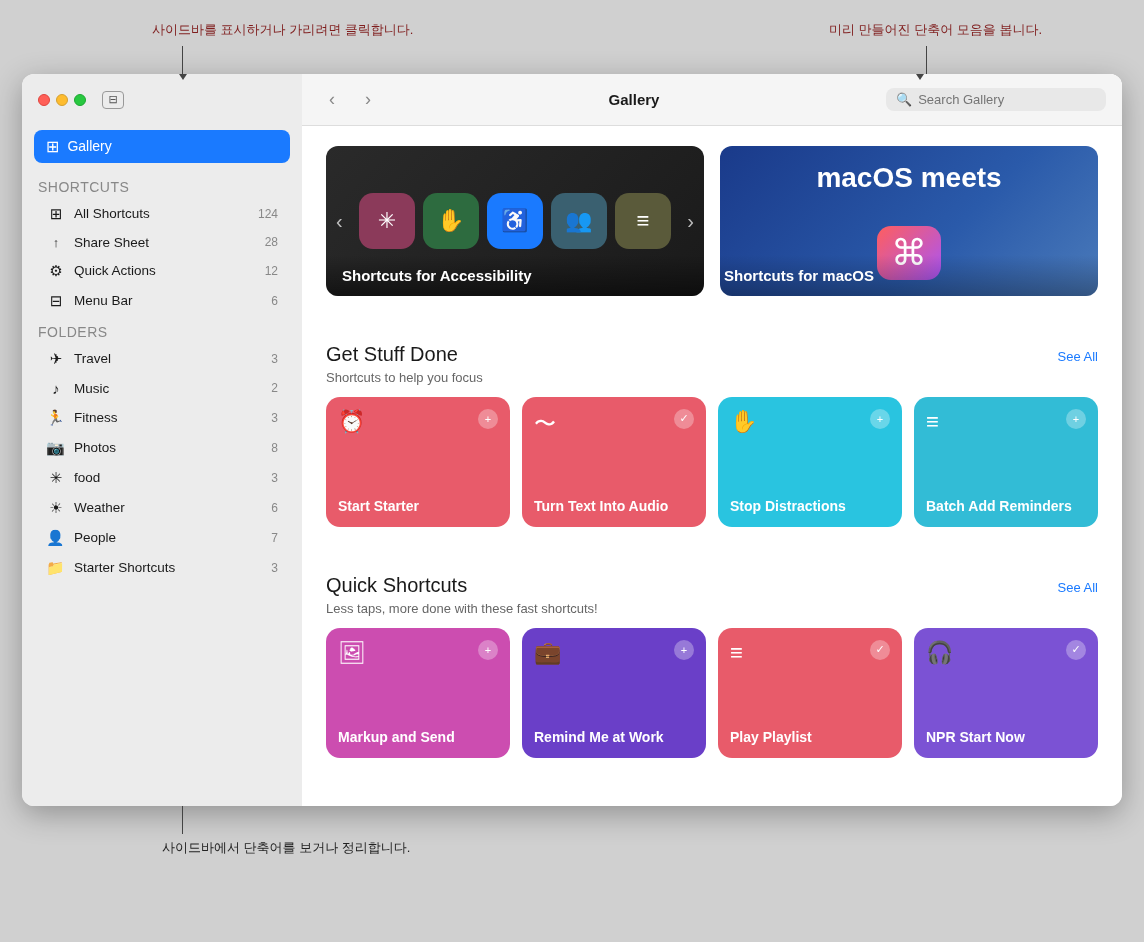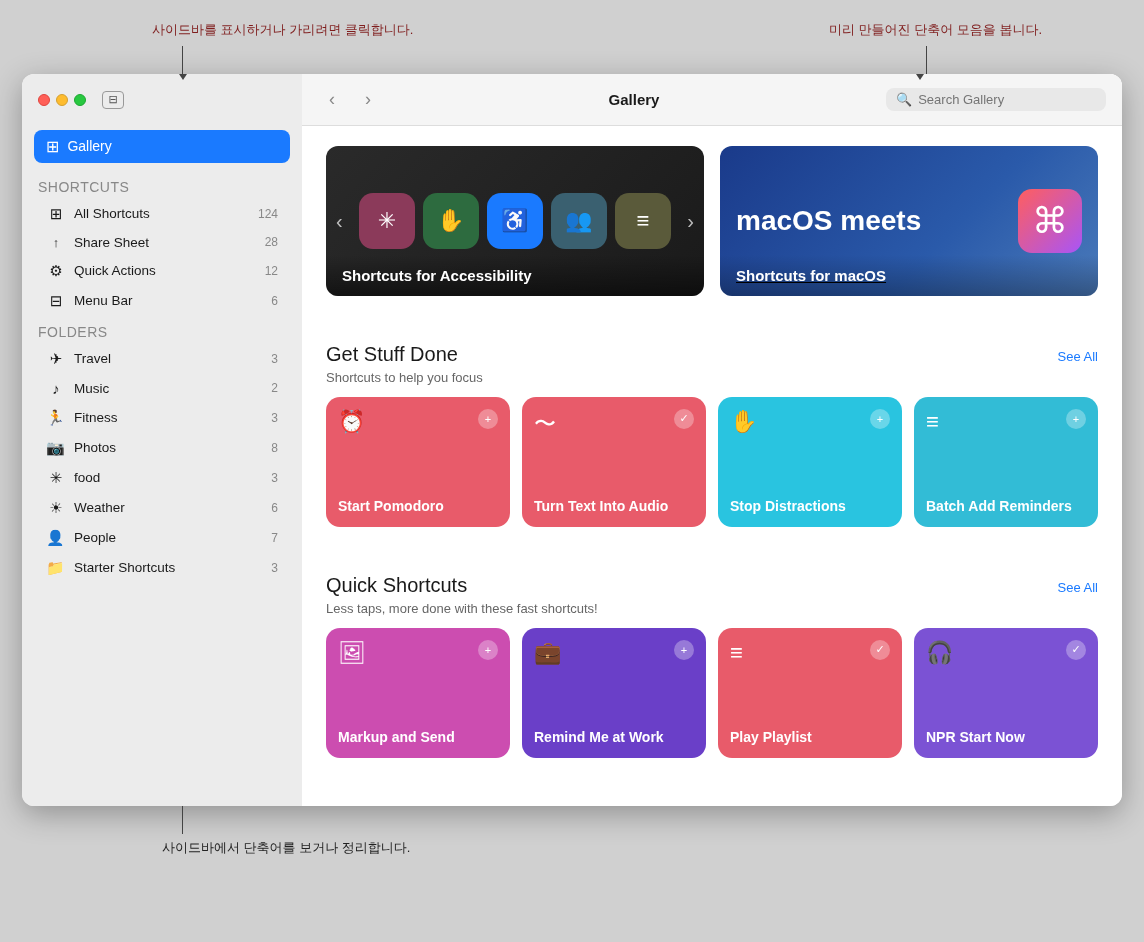--- a/index.html
+++ b/index.html
@@ -272,23 +272,24 @@
     .ai-pink { background: #8B3A5A; }
     .ai-green { background: #2d6b3f; }
     .ai-blue { background: #1a7aff; }
     .ai-teal { background: #3a6070; }
     .ai-gray { background: #5a5a3a; }
 
     .hero-macos {
       background: linear-gradient(135deg, #1a3a8a 0%, #2a5aaa 60%, #4a7aba 100%);
       display: flex;
       align-items: center;
-      justify-content: space-between;
+      justify-content: flex-end;
       gap: 32px;
       padding: 16px;
+      flex-direction: column;
     }
 
     .hero-macos-text {
       font-size: 28px;
       font-weight: 700;
       color: white;
     }
 
     .shortcuts-logo {
       width: 64px;
@@ -509,40 +510,40 @@
           </div>
         </div>
 
         <div class="hero-card hero-macos">
           <div>
             <div class="hero-macos-text">macOS meets</div>
           </div>
           <div class="shortcuts-logo">
             <span style="color:white; font-size:36px;">⌘</span>
           </div>
-          <div style="position:absolute; bottom:0; left:0; right:0; padding:12px 16px; background:linear-gradient(transparent, rgba(0,0,0,0.3));text-decoration:underline;">
+          <div style="position:absolute; bottom:0; left:0; right:0; padding:12px 4px; background:linear-gradient(transparent, rgba(0,0,0,0.3));">
             <div style="font-size:15px; font-weight:700; color:white;">Shortcuts for macOS</div>
           </div>
         </div>
       </div>
 
       <div class="section-block">
         <div class="section-header">
           <div class="section-title">Get Stuff Done</div>
           <button class="see-all">See All</button>
         </div>
         <div class="section-subtitle">Shortcuts to help you focus</div>
         <div class="cards-row">
 
           <div class="shortcut-card card-red">
             <div class="card-top">
               <span class="card-icon">⏰</span>
               <div class="card-action">+</div>
             </div>
-            <div class="card-label">Start Pomodoro</div>
+            <div class="card-label">Start Starter</div>
           </div>
 
           <div class="shortcut-card card-coral">
             <div class="card-top">
               <span class="card-icon">〜</span>
               <div class="card-action">✓</div>
             </div>
             <div class="card-label">Turn Text Into Audio</div>
           </div>
 

